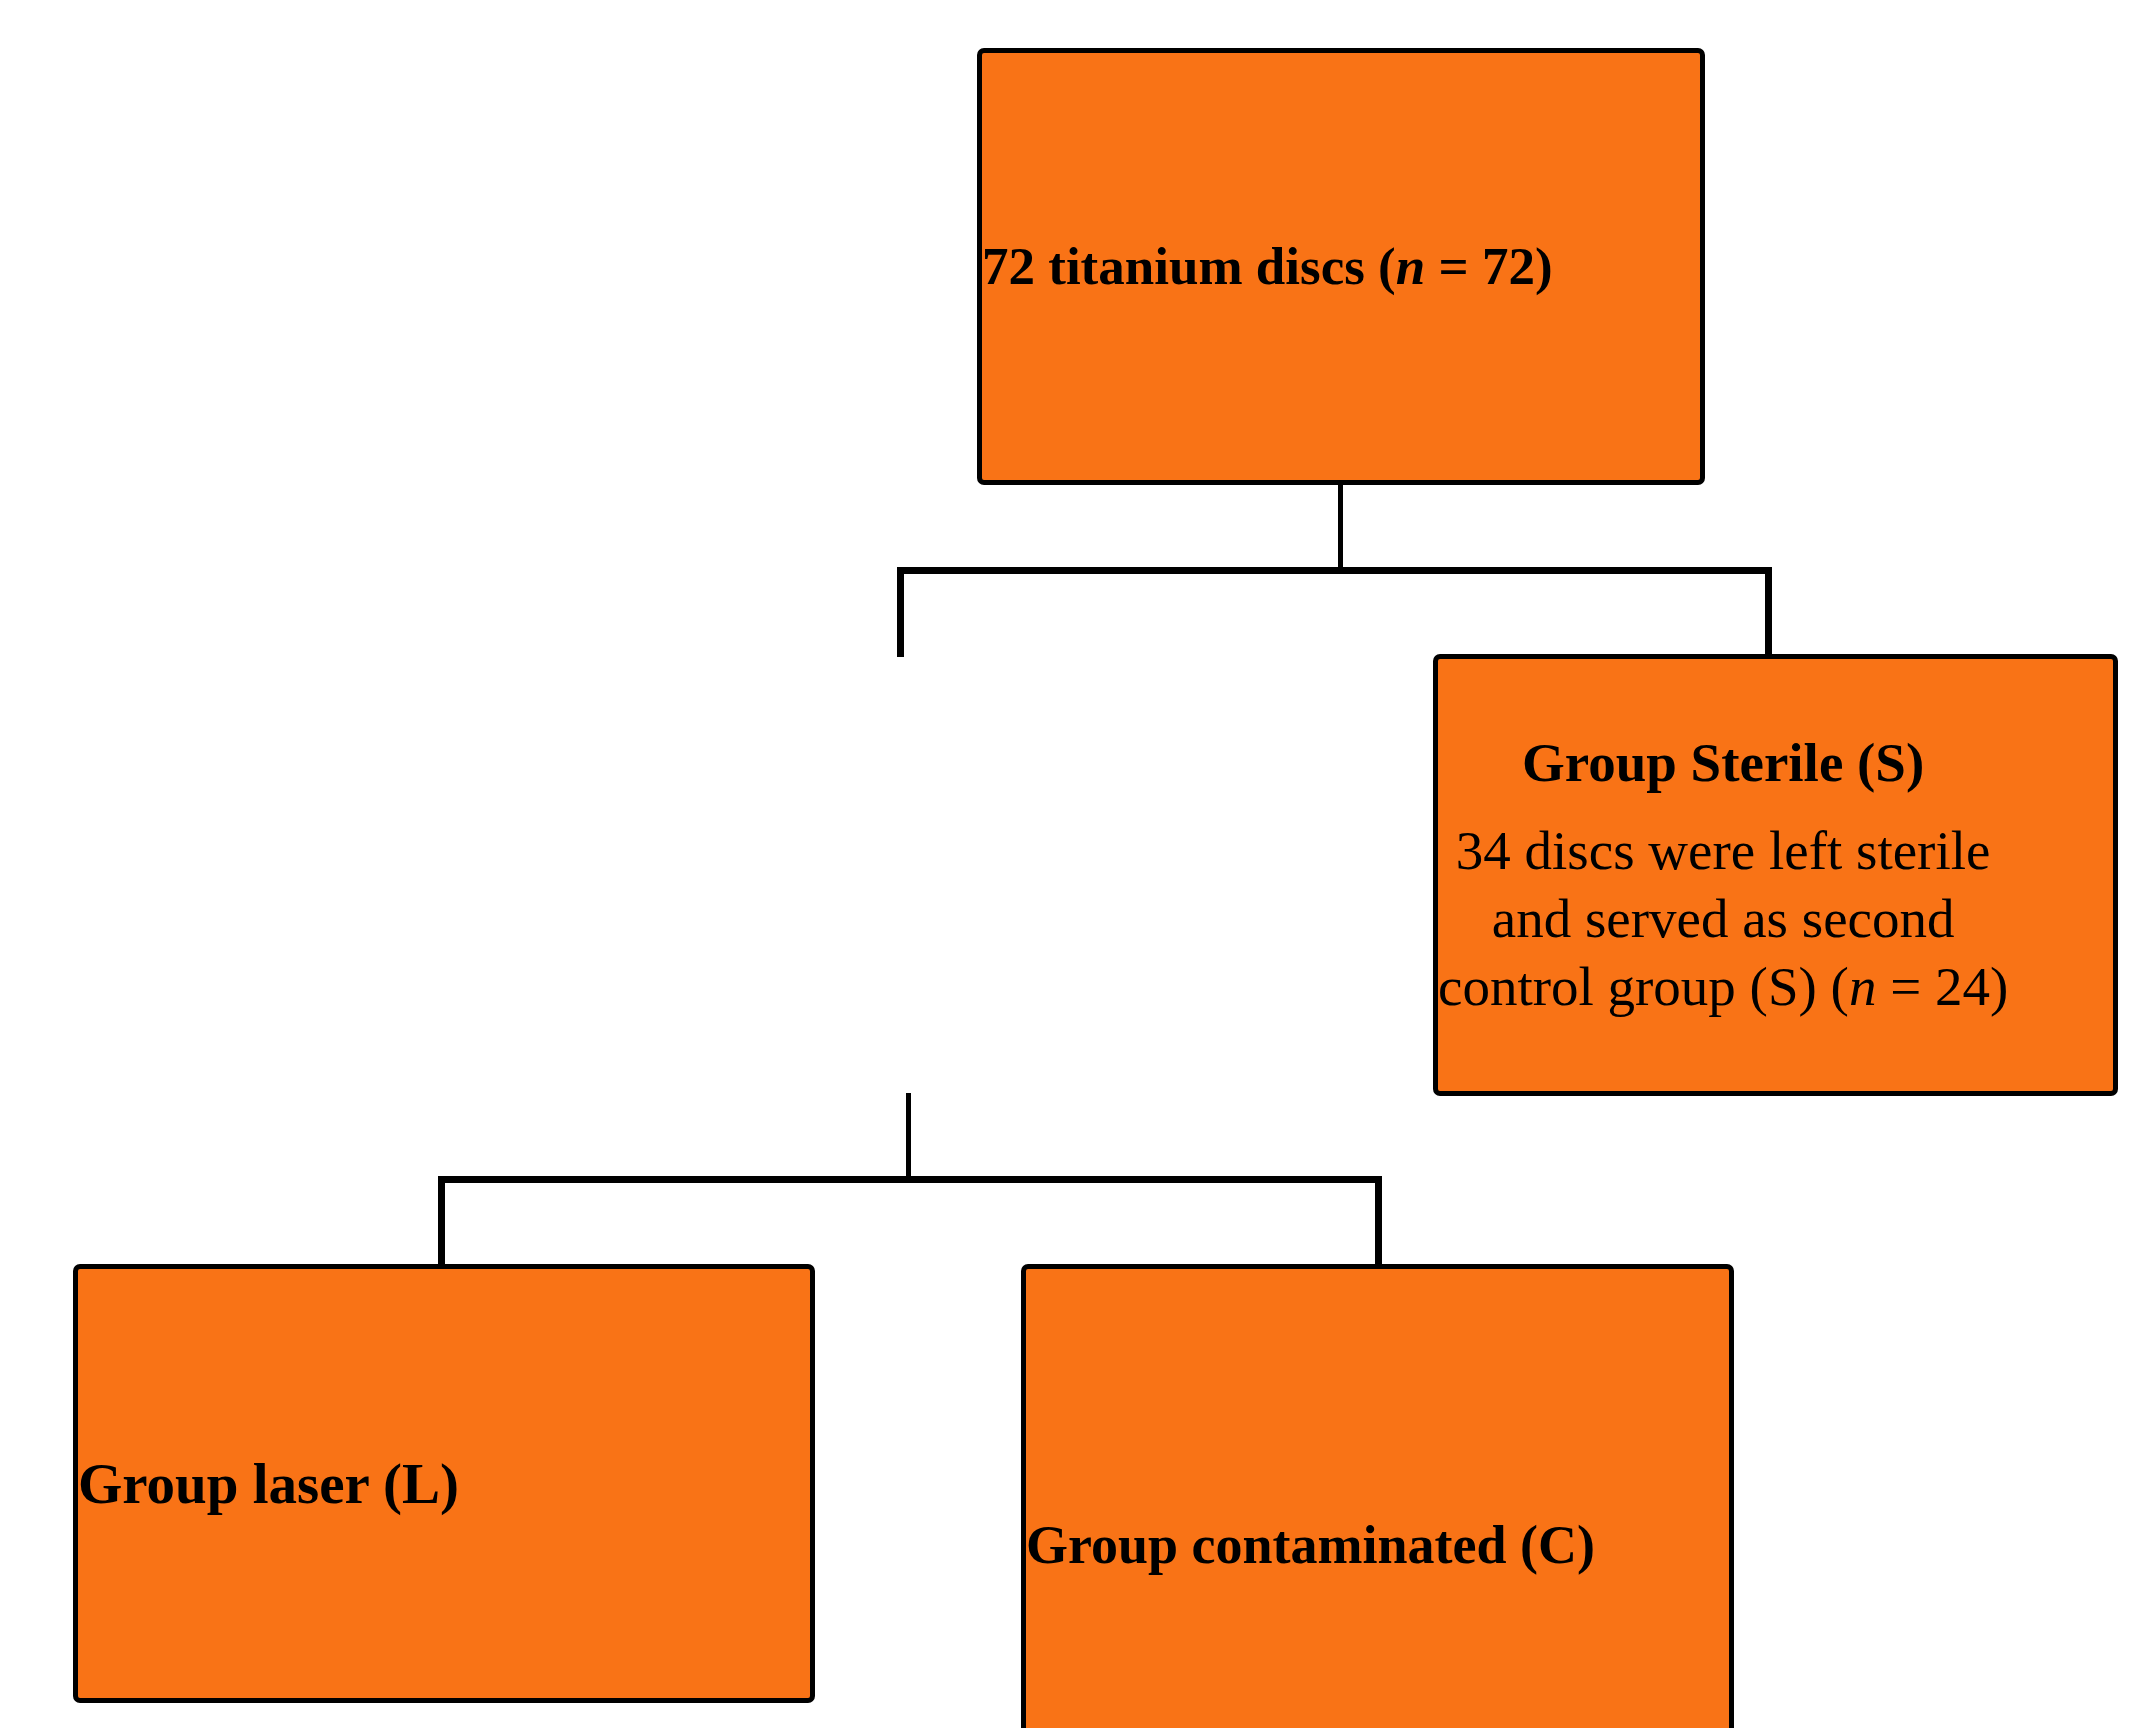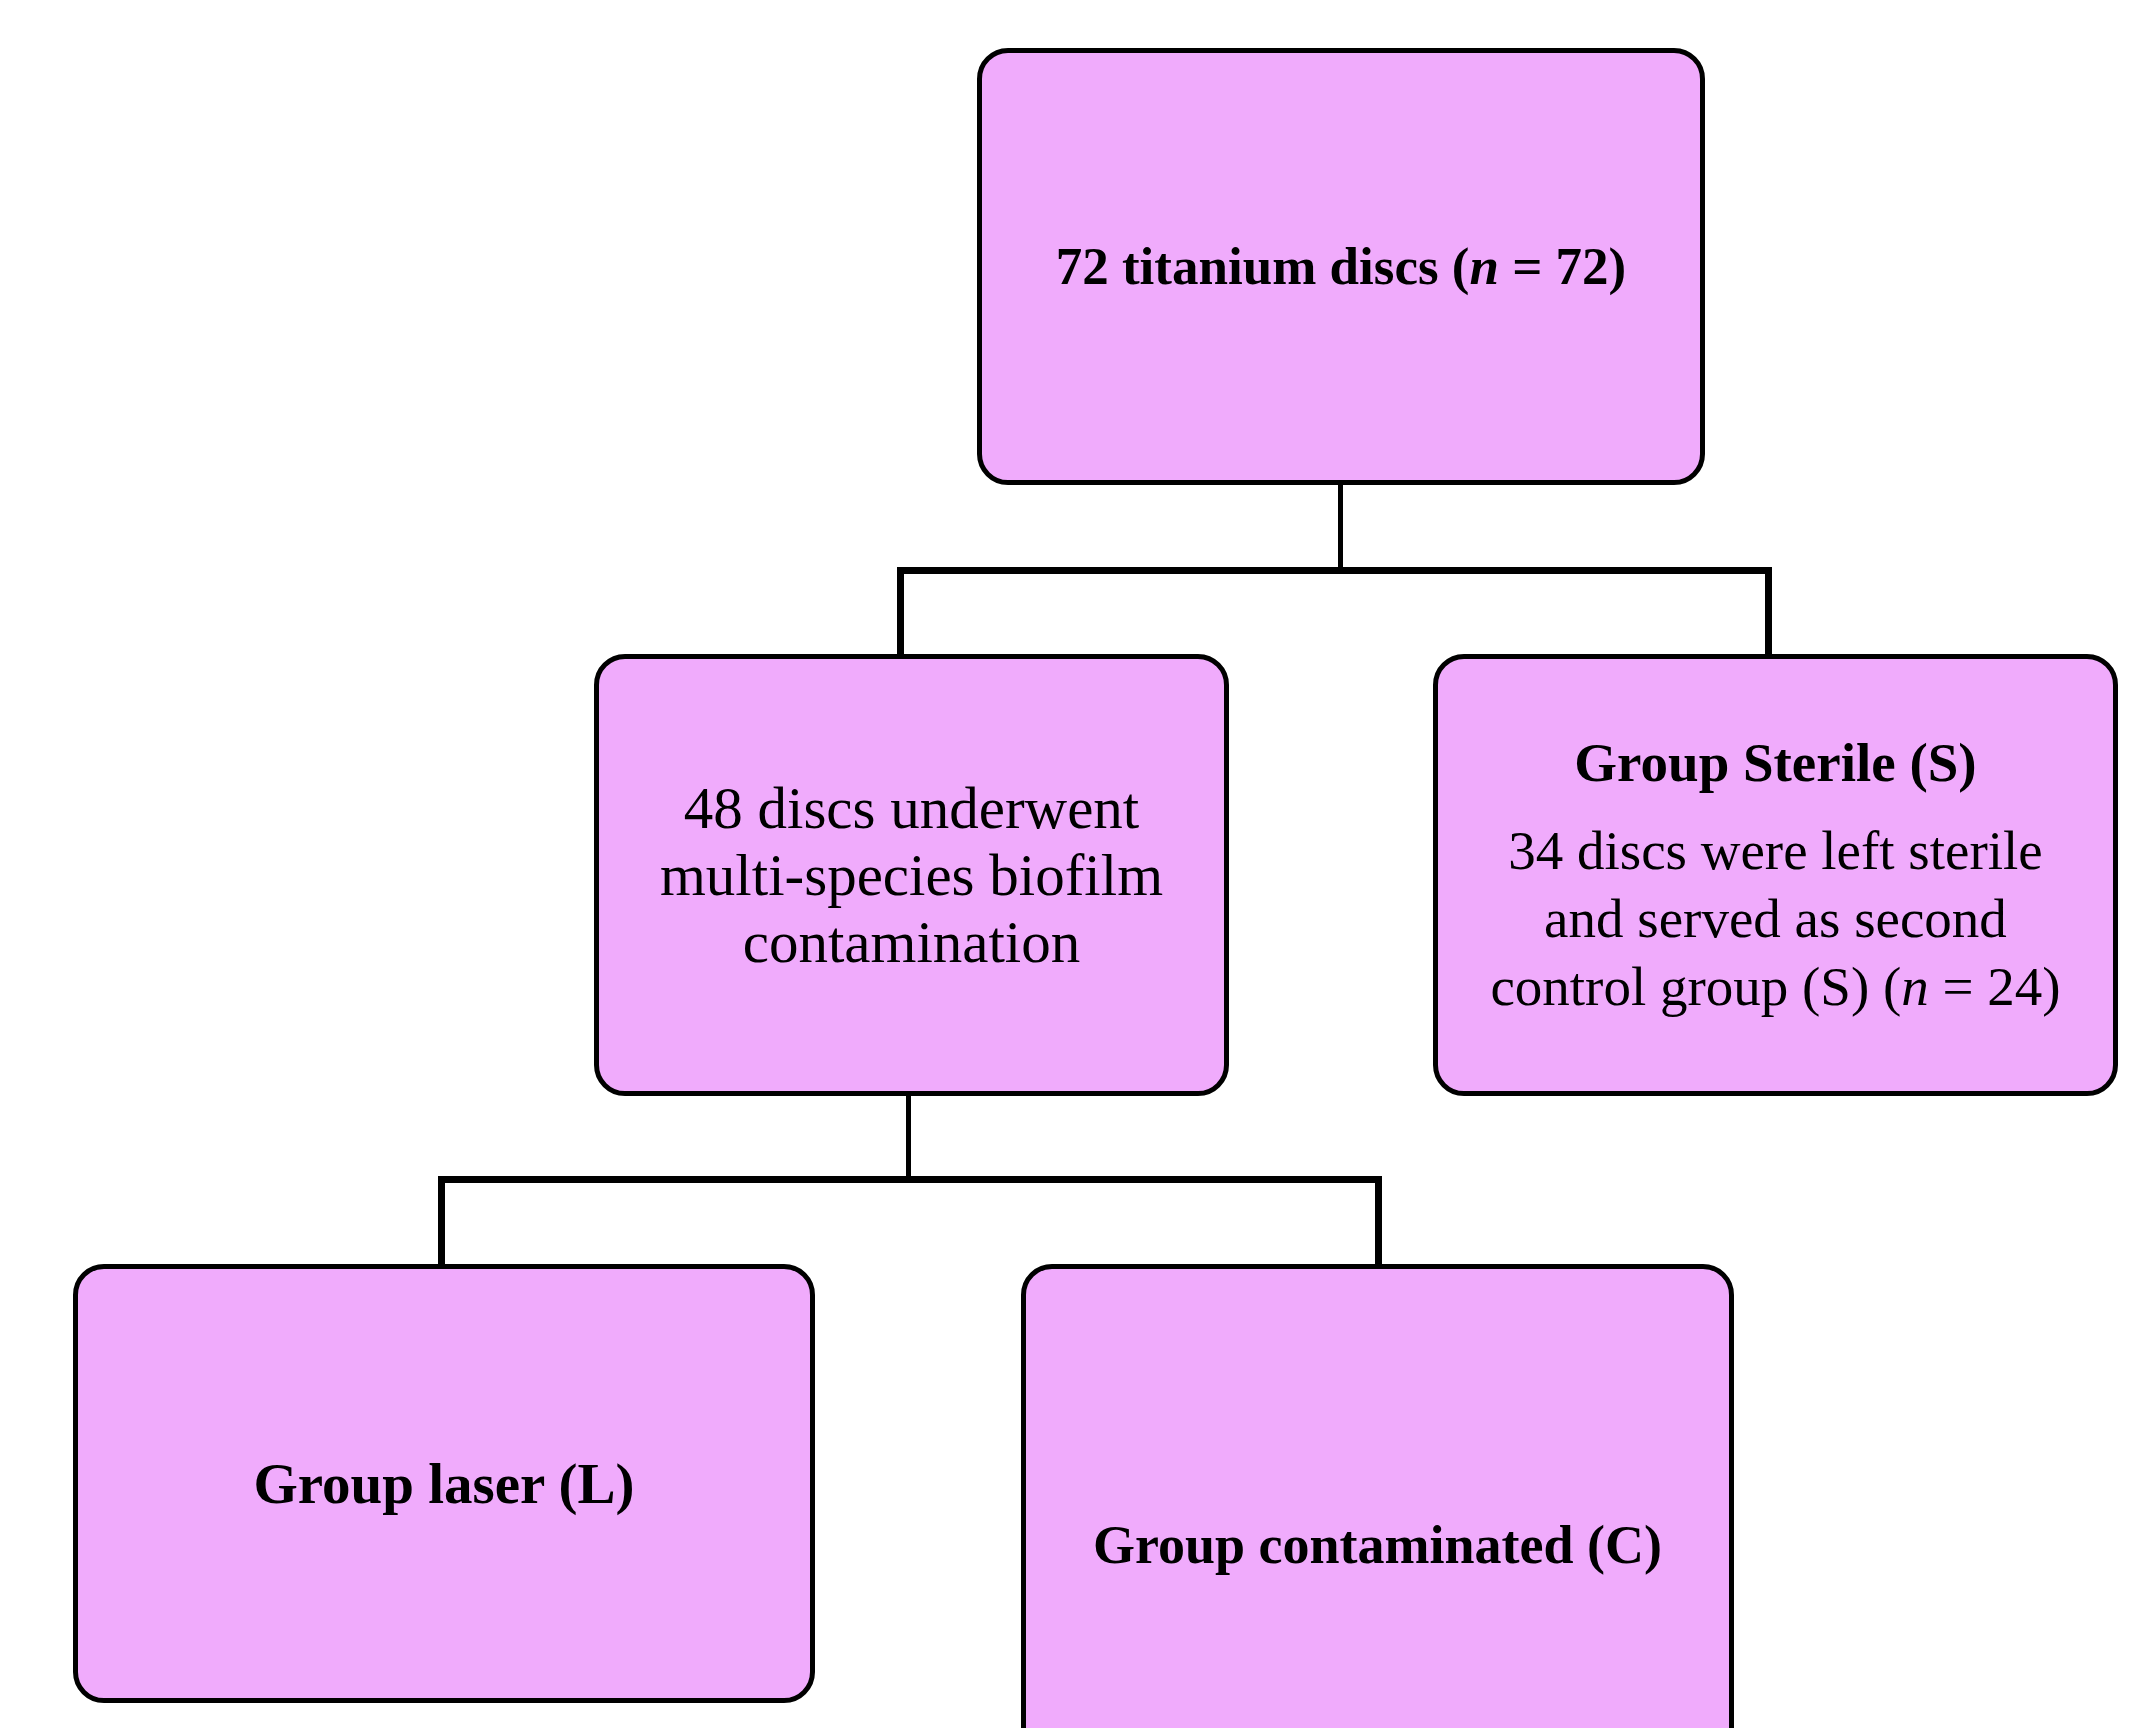--- a/index.html
+++ b/index.html
@@ -13,25 +13,25 @@
     height: 1728px;
     background: #ffffff;
     font-family: "Liberation Serif", serif;
     color: #000000;
     overflow: hidden;
   }
   .fc-box {
     position: absolute;
     box-sizing: border-box;
     border: 5.9px solid #000000;
-    border-radius: 31px;
-    background: #f0abfc;
+    border-radius: 7px;
+    background: #f97316;
     display: flex;
     align-items: center;
-    justify-content: center;
+    justify-content: flex-start;
     text-align: center;
   }
   .fc-line {
     position: absolute;
     background: #000000;
   }
   .t { white-space: pre; }
   .box-title { font-weight: bold; }
   .var { font-style: italic; }
 
@@ -79,25 +79,20 @@
   <div class="fc-line" id="vline-top-right"></div>
   <div class="fc-line" id="stub-mid"></div>
   <div class="fc-line" id="hline-bottom"></div>
   <div class="fc-line" id="vline-bot-left"></div>
   <div class="fc-line" id="vline-bot-right"></div>
 
   <div class="fc-box" id="box-total">
     <div><span class="t">72 titanium discs (</span><span class="var">n</span><span class="t"> = 72)</span></div>
   </div>
 
-  <div class="fc-box" id="box-biofilm">
-    <div class="t">48 discs underwent
-multi-species biofilm
-contamination</div>
-  </div>
 
   <div class="fc-box" id="box-sterile">
     <div>
       <div class="box-title">Group Sterile (S)</div>
       <div><span class="t">34 discs were left sterile
 and served as second
 control group (S) (</span><span class="var">n</span><span class="t"> = 24)</span></div>
     </div>
   </div>
 

